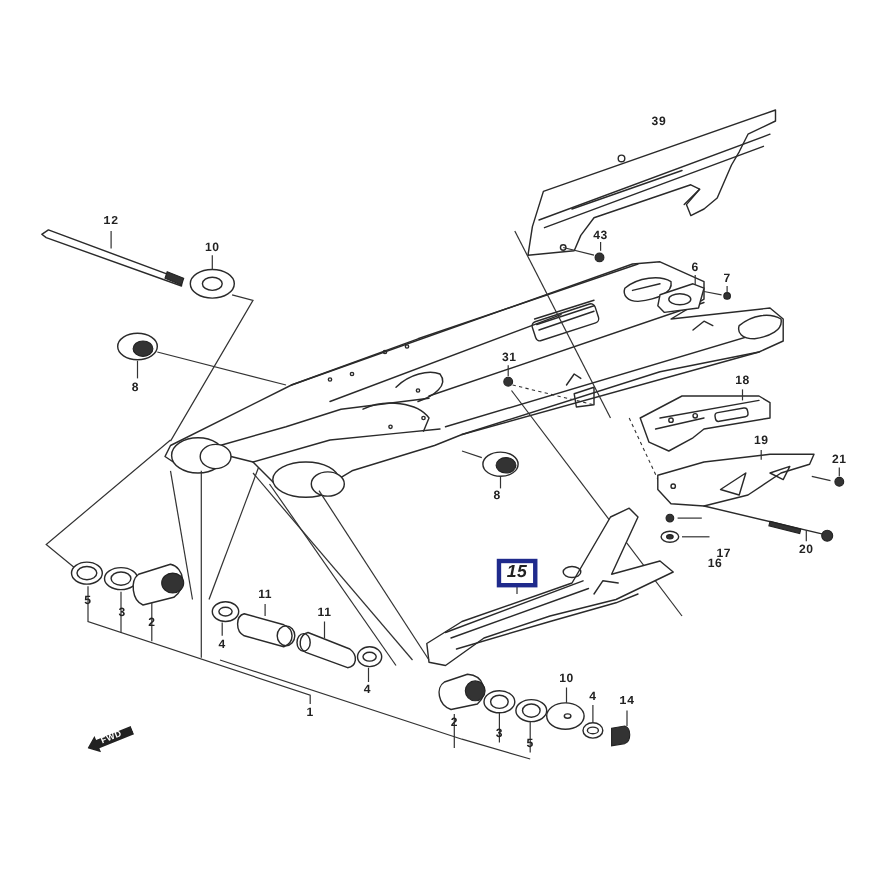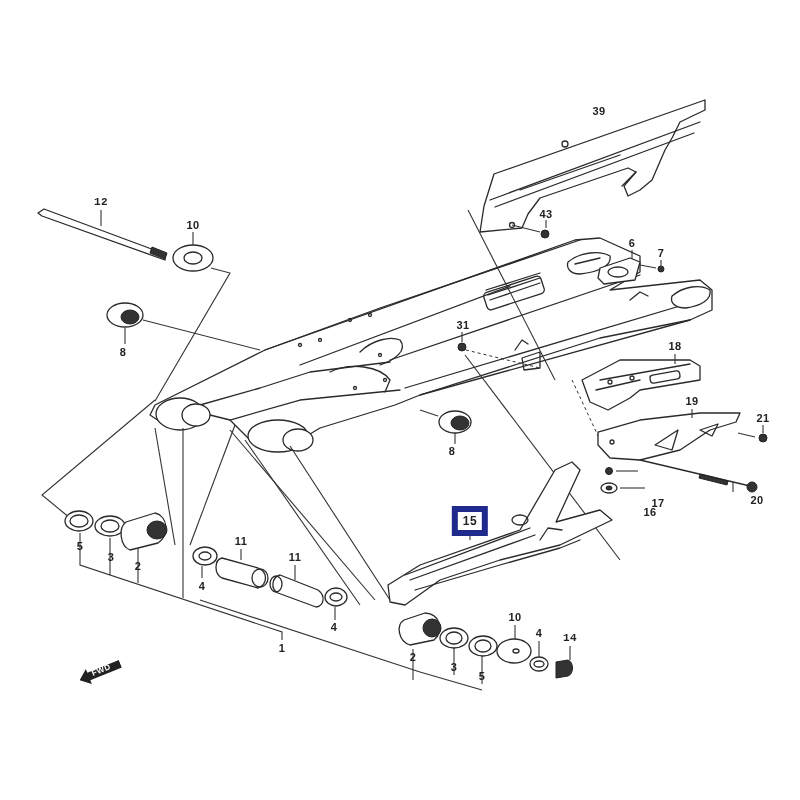--- a/index.html
+++ b/index.html
@@ -8,22 +8,23 @@
   .art { fill: none; stroke: #2a2a2a; stroke-width: 1.3; stroke-linejoin: round; stroke-linecap: round; }
   .art-fill { fill: #ffffff; stroke: #2a2a2a; stroke-width: 1.3; stroke-linejoin: round; }
   .lead { fill: none; stroke: #333; stroke-width: 1.1; }
   .dash { fill: none; stroke: #333; stroke-width: 1; stroke-dasharray: 3 3; }
   .dark { fill: #333; stroke: #222; stroke-width: 1; }
   .callout {
     position: absolute; font-size: 11px; font-weight: bold; color: #222;
     transform: translate(-50%, -50%); white-space: nowrap; letter-spacing: 0.5px;
   }
   .callout.boxed {
-    border: 6px solid #1d4ed8; padding: 2px 5px; line-height: 14px;
-    font-size: 12px;
+    border: 4px solid #1d4ed8; padding: 2px 5px; line-height: 14px;
+    font-size: 16px;
+    font-style: italic;
   }
   .fwd {
     position: absolute; left: 78px; top: 664px; width: 44px; height: 16px;
     transform: rotate(-22deg);
   }
   .fwd-label {
     position: absolute; left: 14px; top: 2px; font-size: 8px; font-weight: bold;
     color: #fff; letter-spacing: 0.5px;
   }
 </style>
@@ -260,18 +261,18 @@
     <span class="callout" style="left: 241px; top: 541px;">11</span>
     <span class="callout" style="left: 295px; top: 557px;">11</span>
     <span class="callout" style="left: 101px; top: 202px; font-family: Liberation Mono, monospace;">12</span>
     <span class="callout" style="left: 539px; top: 633px;">4</span>
     <span class="callout" style="left: 570px; top: 638px; font-family: Liberation Mono, monospace;">14</span>
     <span class="callout boxed" style="left: 470px; top: 521px; border-color: rgb(31, 42, 140);">15</span>
     <span class="callout" style="left: 650px; top: 472px; margin-top: 40px;">16</span>
     <span class="callout" style="left: 658px; top: 503px;">17</span>
     <span class="callout" style="left: 675px; top: 346px;">18</span>
     <span class="callout" style="left: 692px; top: 401px; text-align: center;">19</span>
-    <span class="callout" style="left: 733px; top: 500px; margin-left: 24px;">20</span>
+    <span class="callout" style="left: 733px; top: 500px;">20</span>
     <span class="callout" style="left: 763px; top: 418px;">21</span>
     <span class="callout" style="left: 463px; top: 325px;">31</span>
     <span class="callout" style="left: 599px; top: 111px;">39</span>
     <span class="callout" style="left: 546px; top: 214px;">43</span>
   </div>
 
 </body></html>

